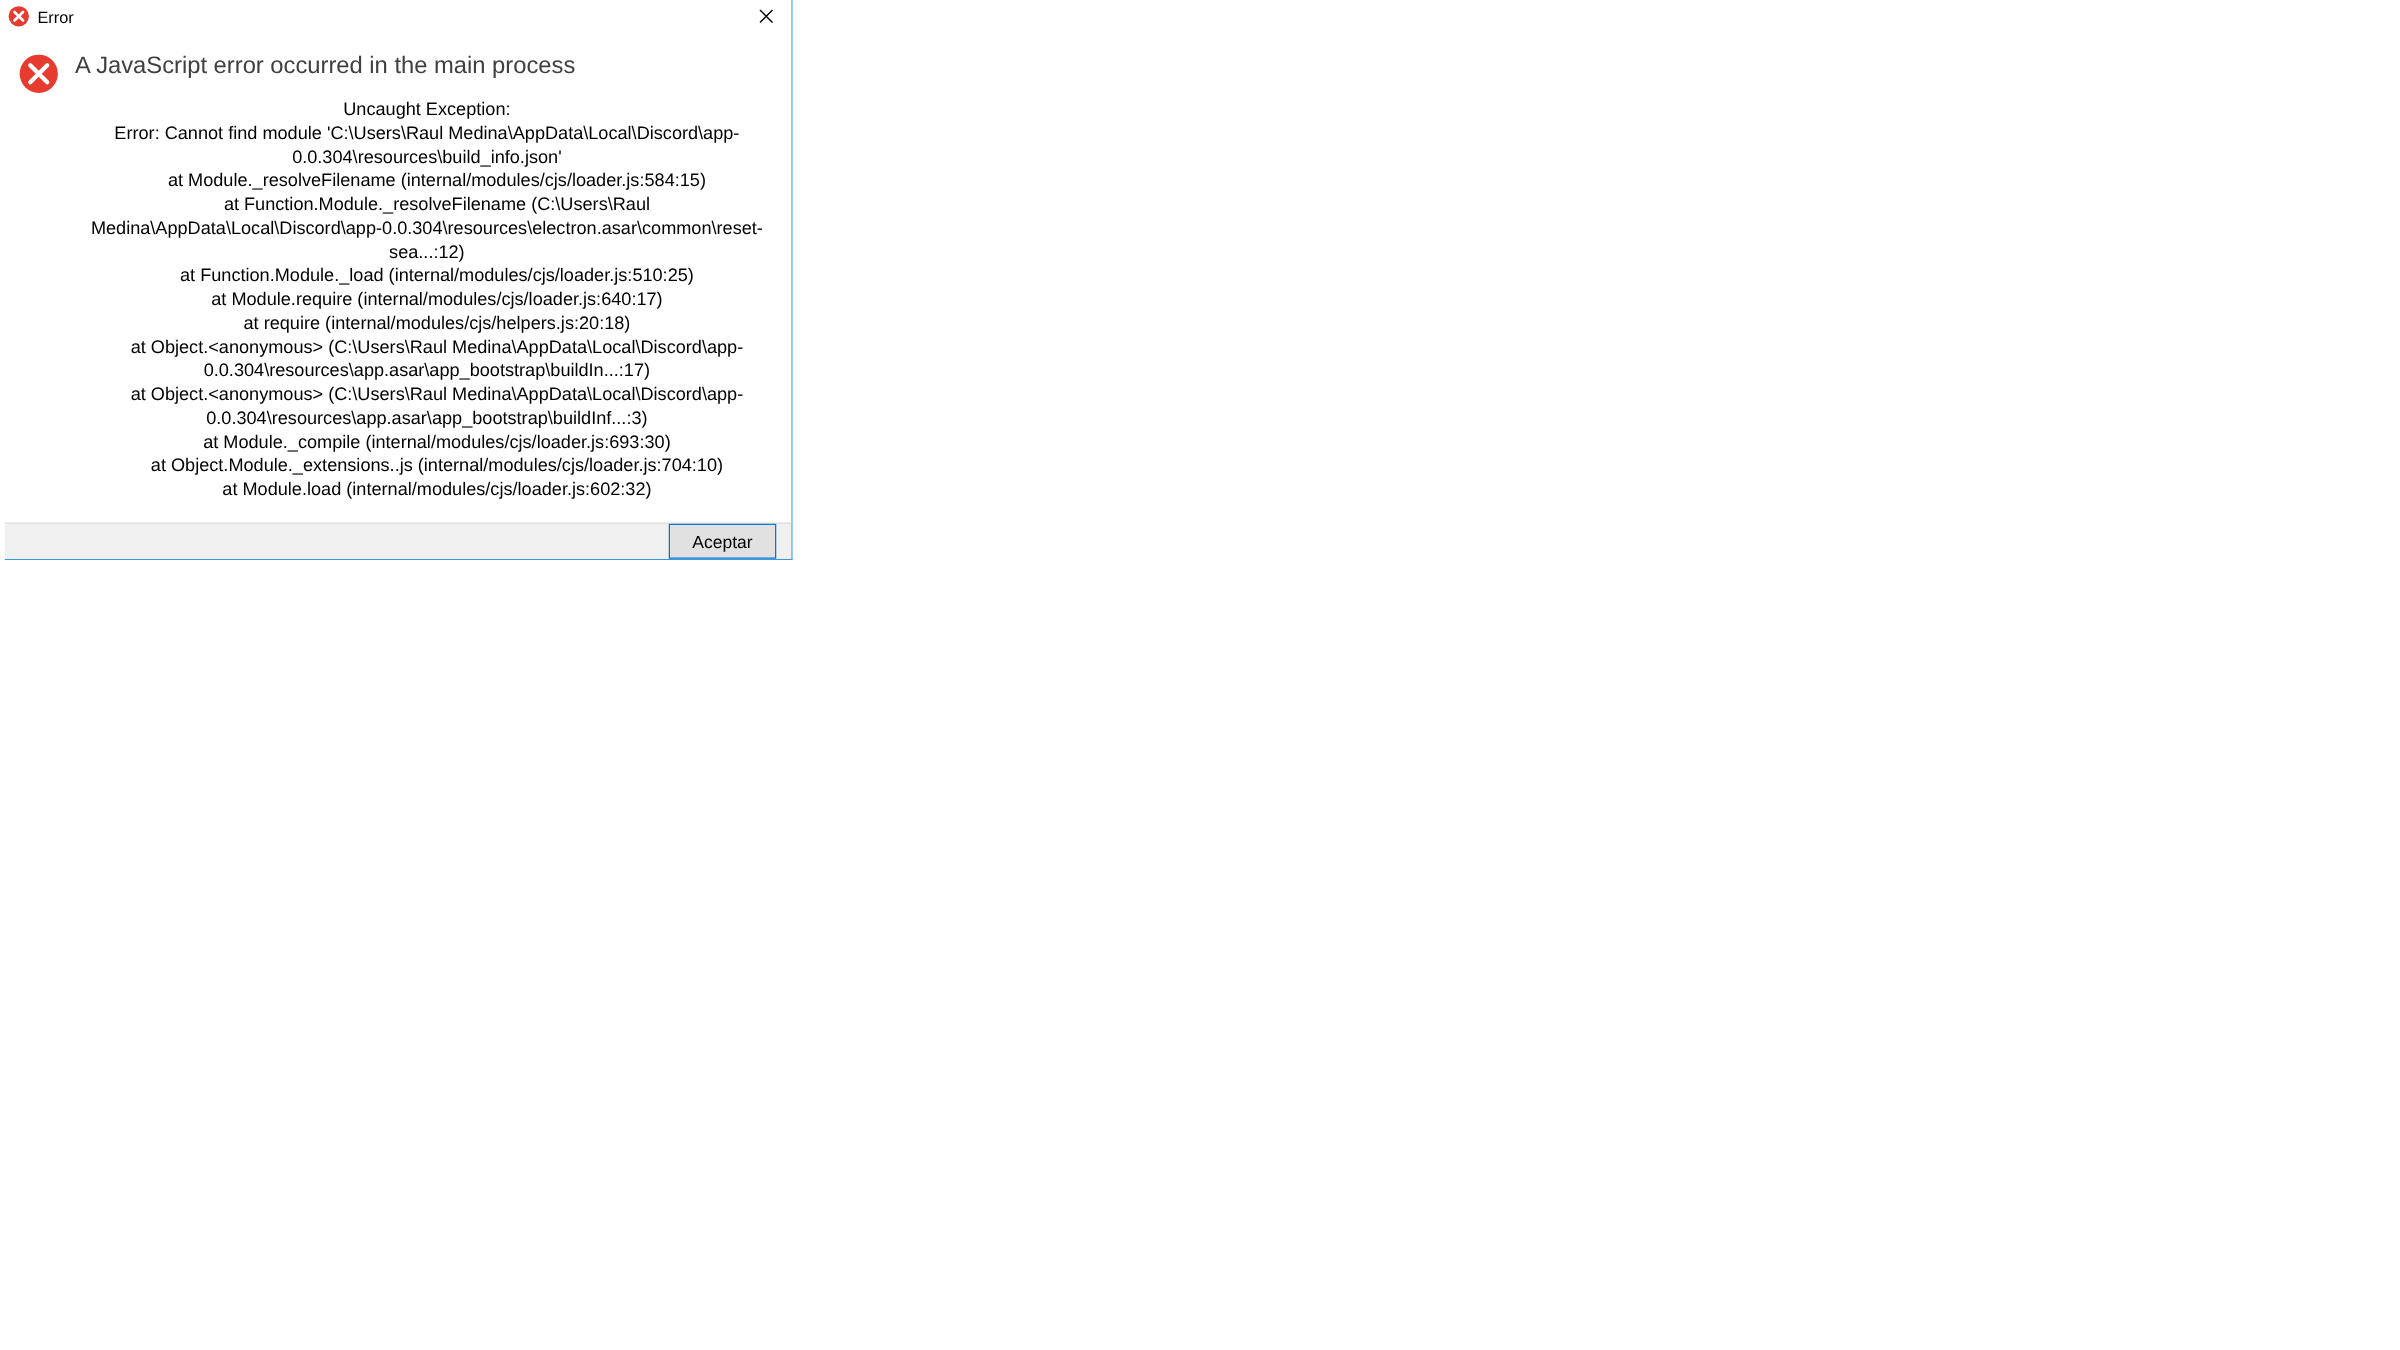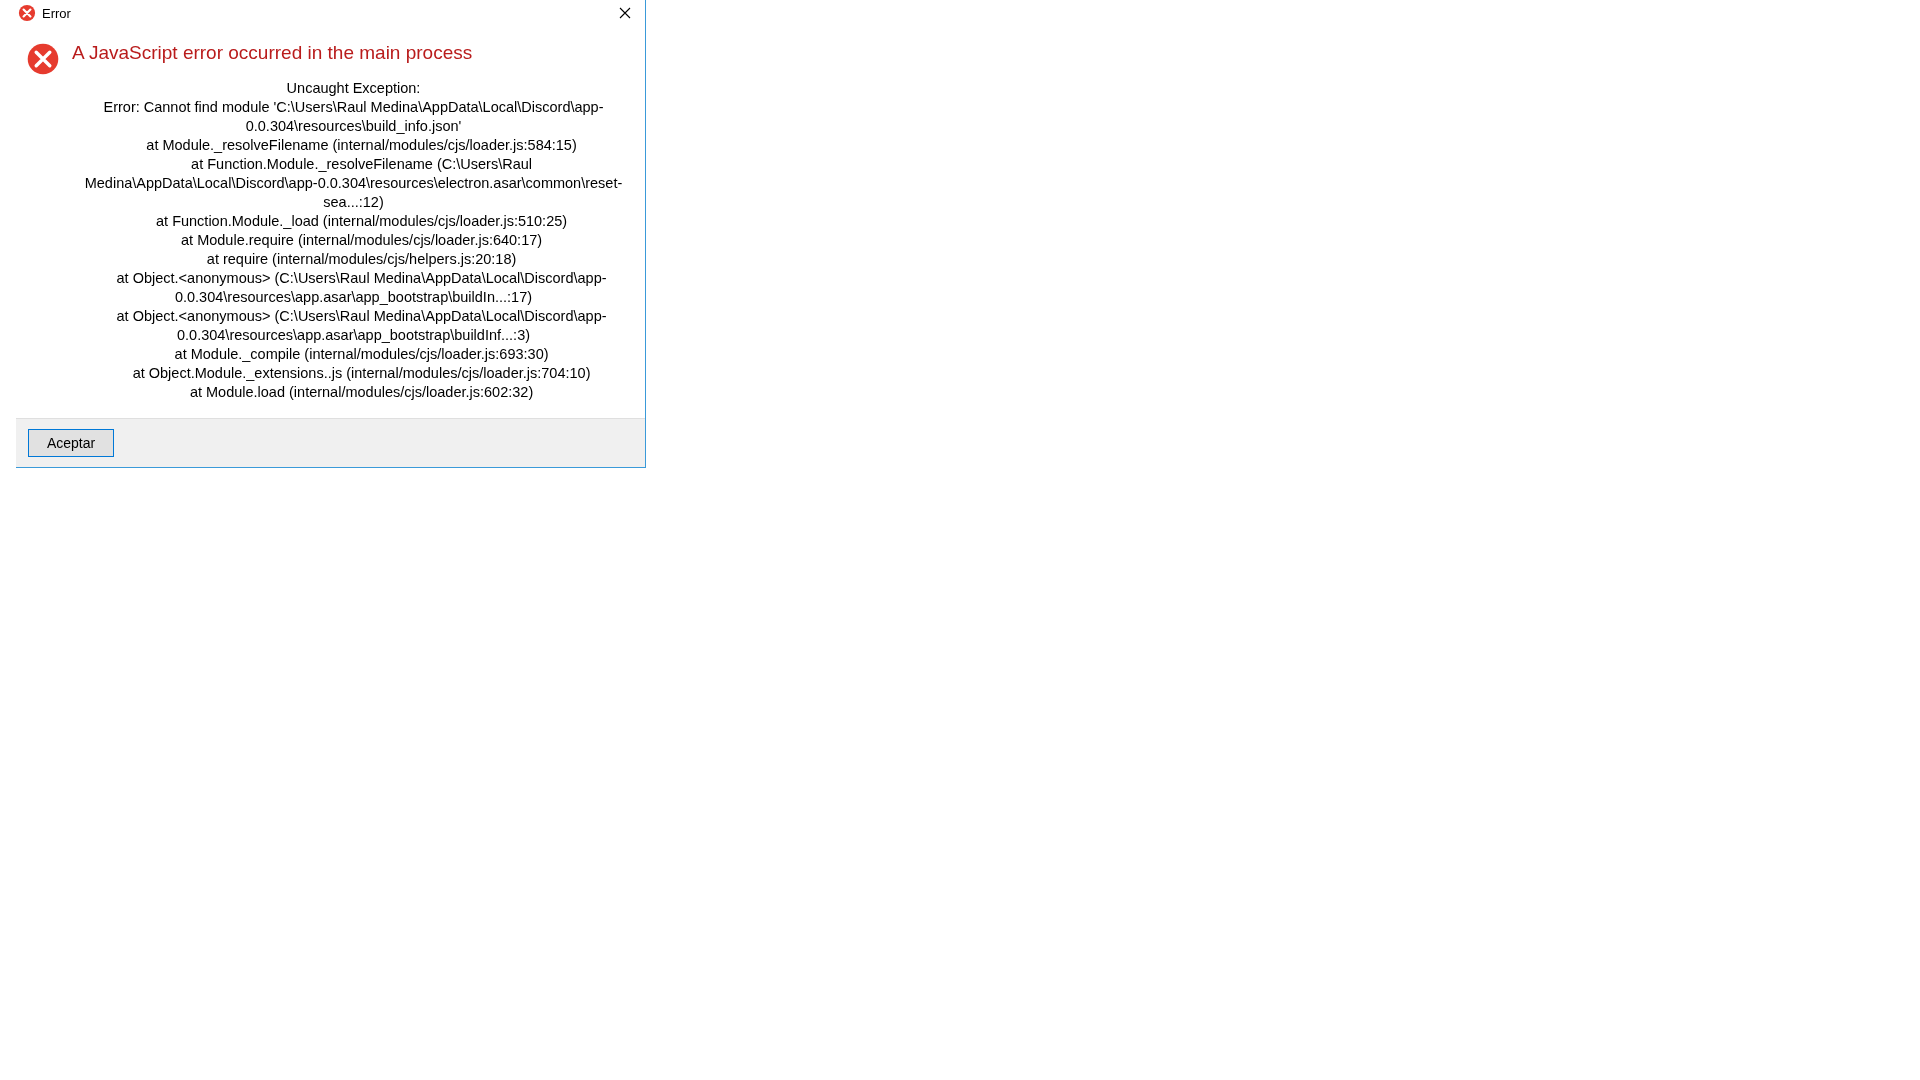--- a/index.html
+++ b/index.html
@@ -8,21 +8,21 @@
     width: 1920px;
     height: 1080px;
     background: #ffffff;
     font-family: "Segoe UI", Tahoma, sans-serif;
     font-size: 15px;
     color: #000;
     overflow: hidden;
   }
   .dialog {
     position: absolute;
-    left: 16px;
+    left: 4px;
     top: 0;
     width: 630px;
     background: #ffffff;
     border-right: 1px solid #3a9ad9;
     border-bottom: 1px solid #3a9ad9;
     box-sizing: border-box;
     display: flex;
     flex-direction: column;
   }
   .titlebar {
@@ -71,40 +71,40 @@
   }
   .big-error-icon {
     width: 34px;
     height: 34px;
   }
   .text-col {
     flex: 1 1 auto;
     min-width: 0;
   }
   .heading {
-    color: #b91c1c;
+    color: #404040;
     font-size: 19px;
     margin: 4px 0 14px 0;
     font-weight: 400;
     line-height: 1.2;
   }
   .body-text {
     font-size: 14.5px;
     line-height: 19px;
     color: #000;
     white-space: pre-wrap;
     word-break: break-word;
     text-align: center;
   }
   .button-row {
     background: #f0f0f0;
     border-top: 1px solid #dfdfdf;
-    padding: 10px 12px;
+    padding: 0 12px;
     display: flex;
-    justify-content: flex-start;
+    justify-content: flex-end;
   }
   .ok-btn {
     min-width: 86px;
     height: 28px;
     background: #e1e1e1;
     border: 1px solid #0078d7;
     font-family: inherit;
     font-size: 14px;
     color: #000;
     cursor: pointer;

